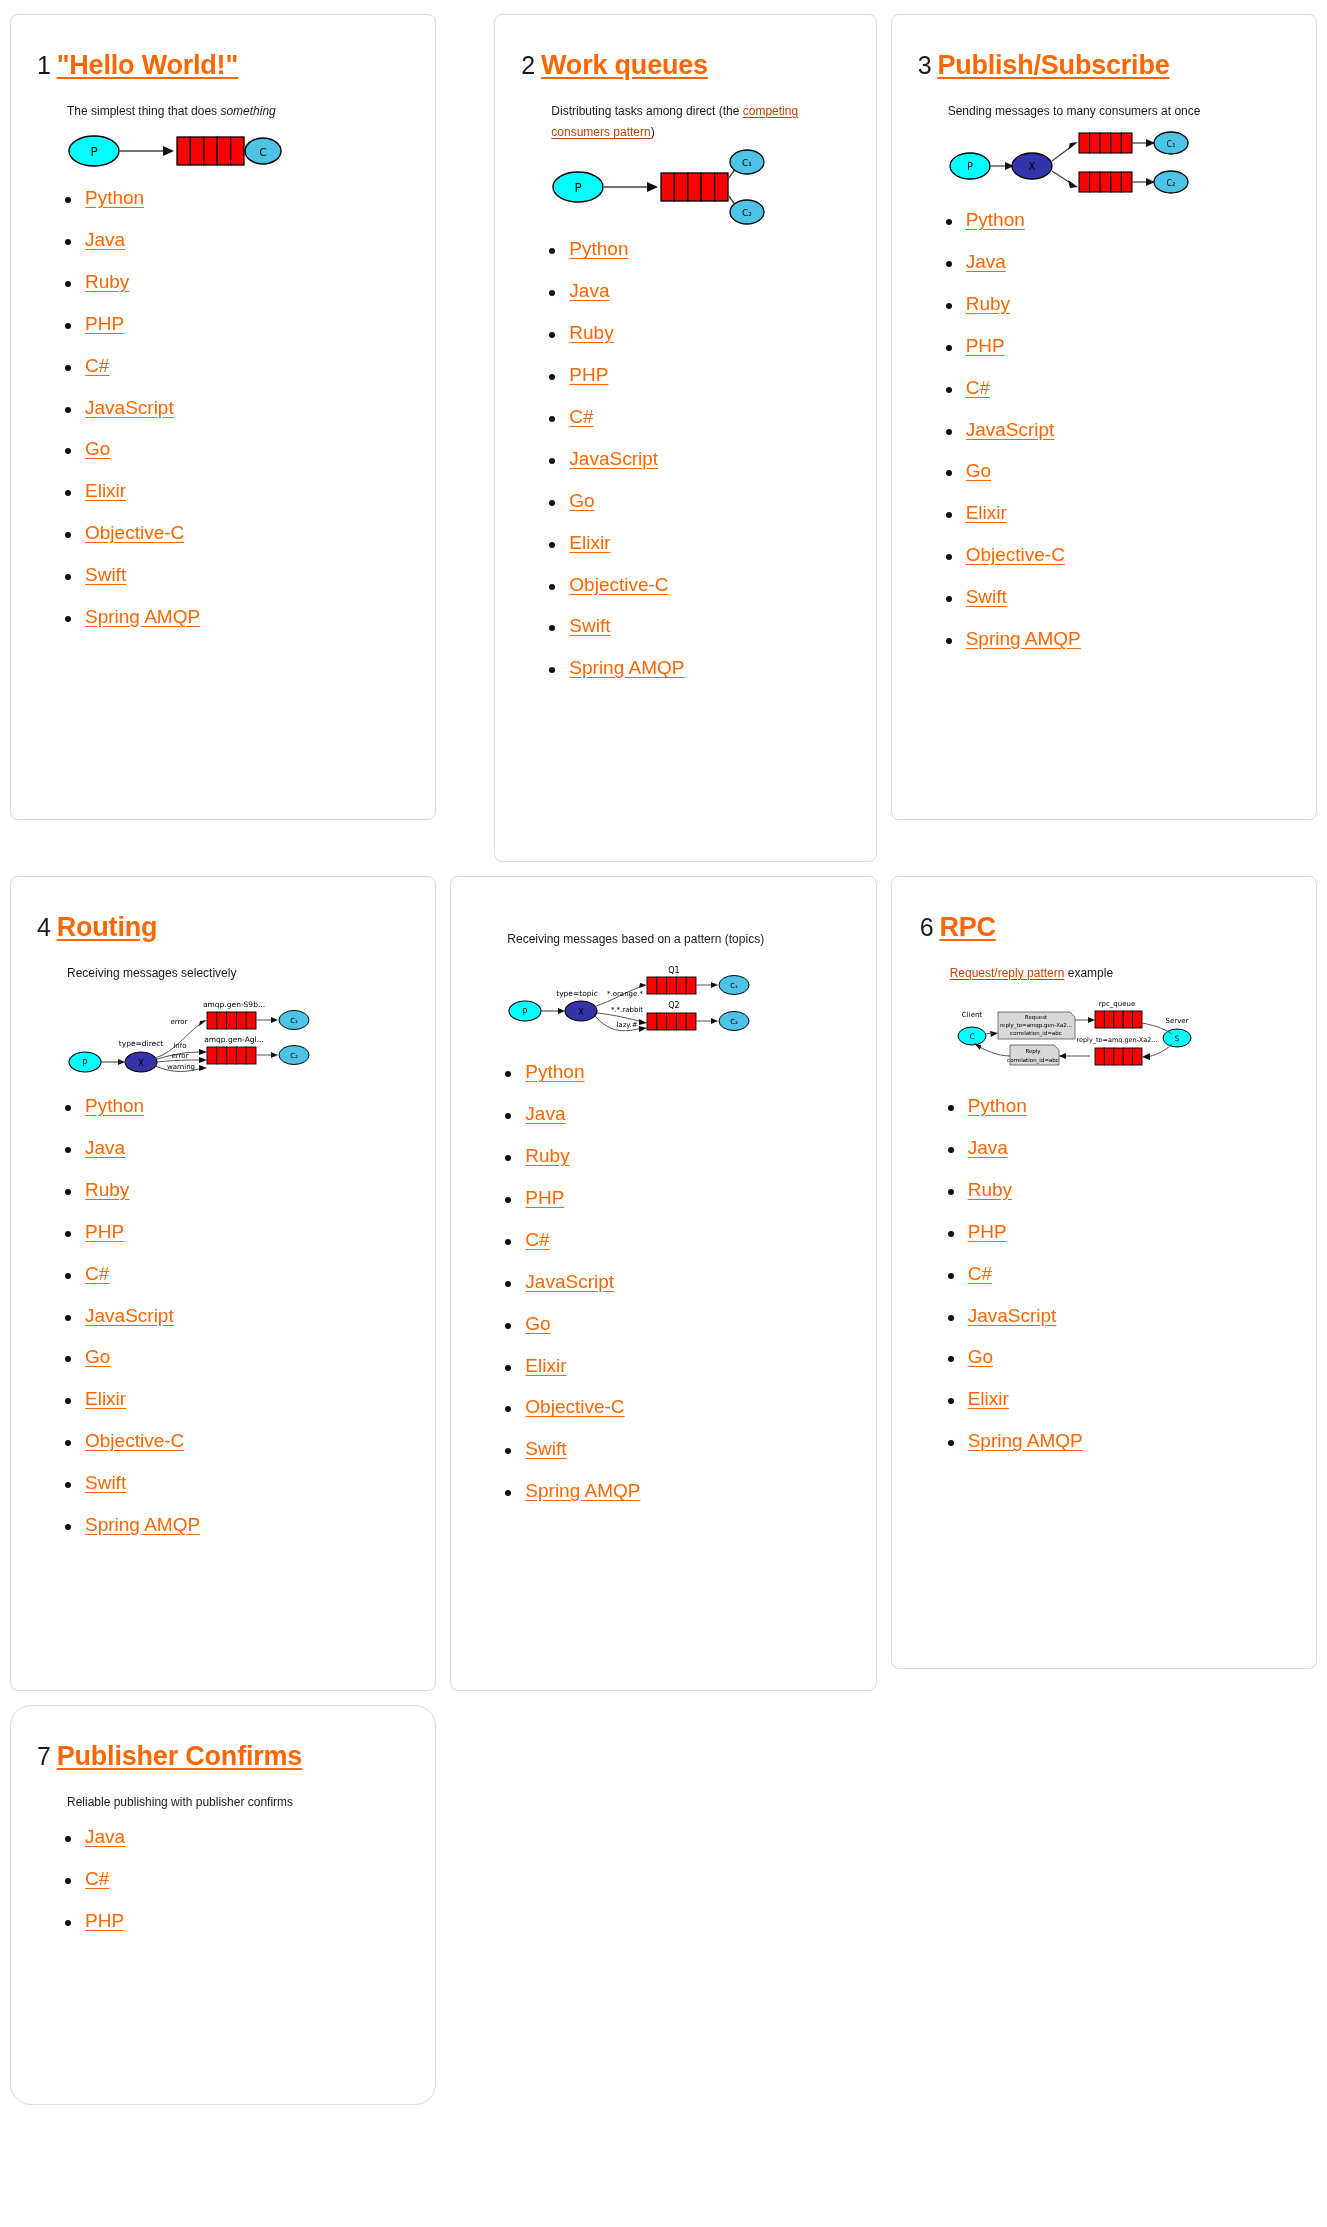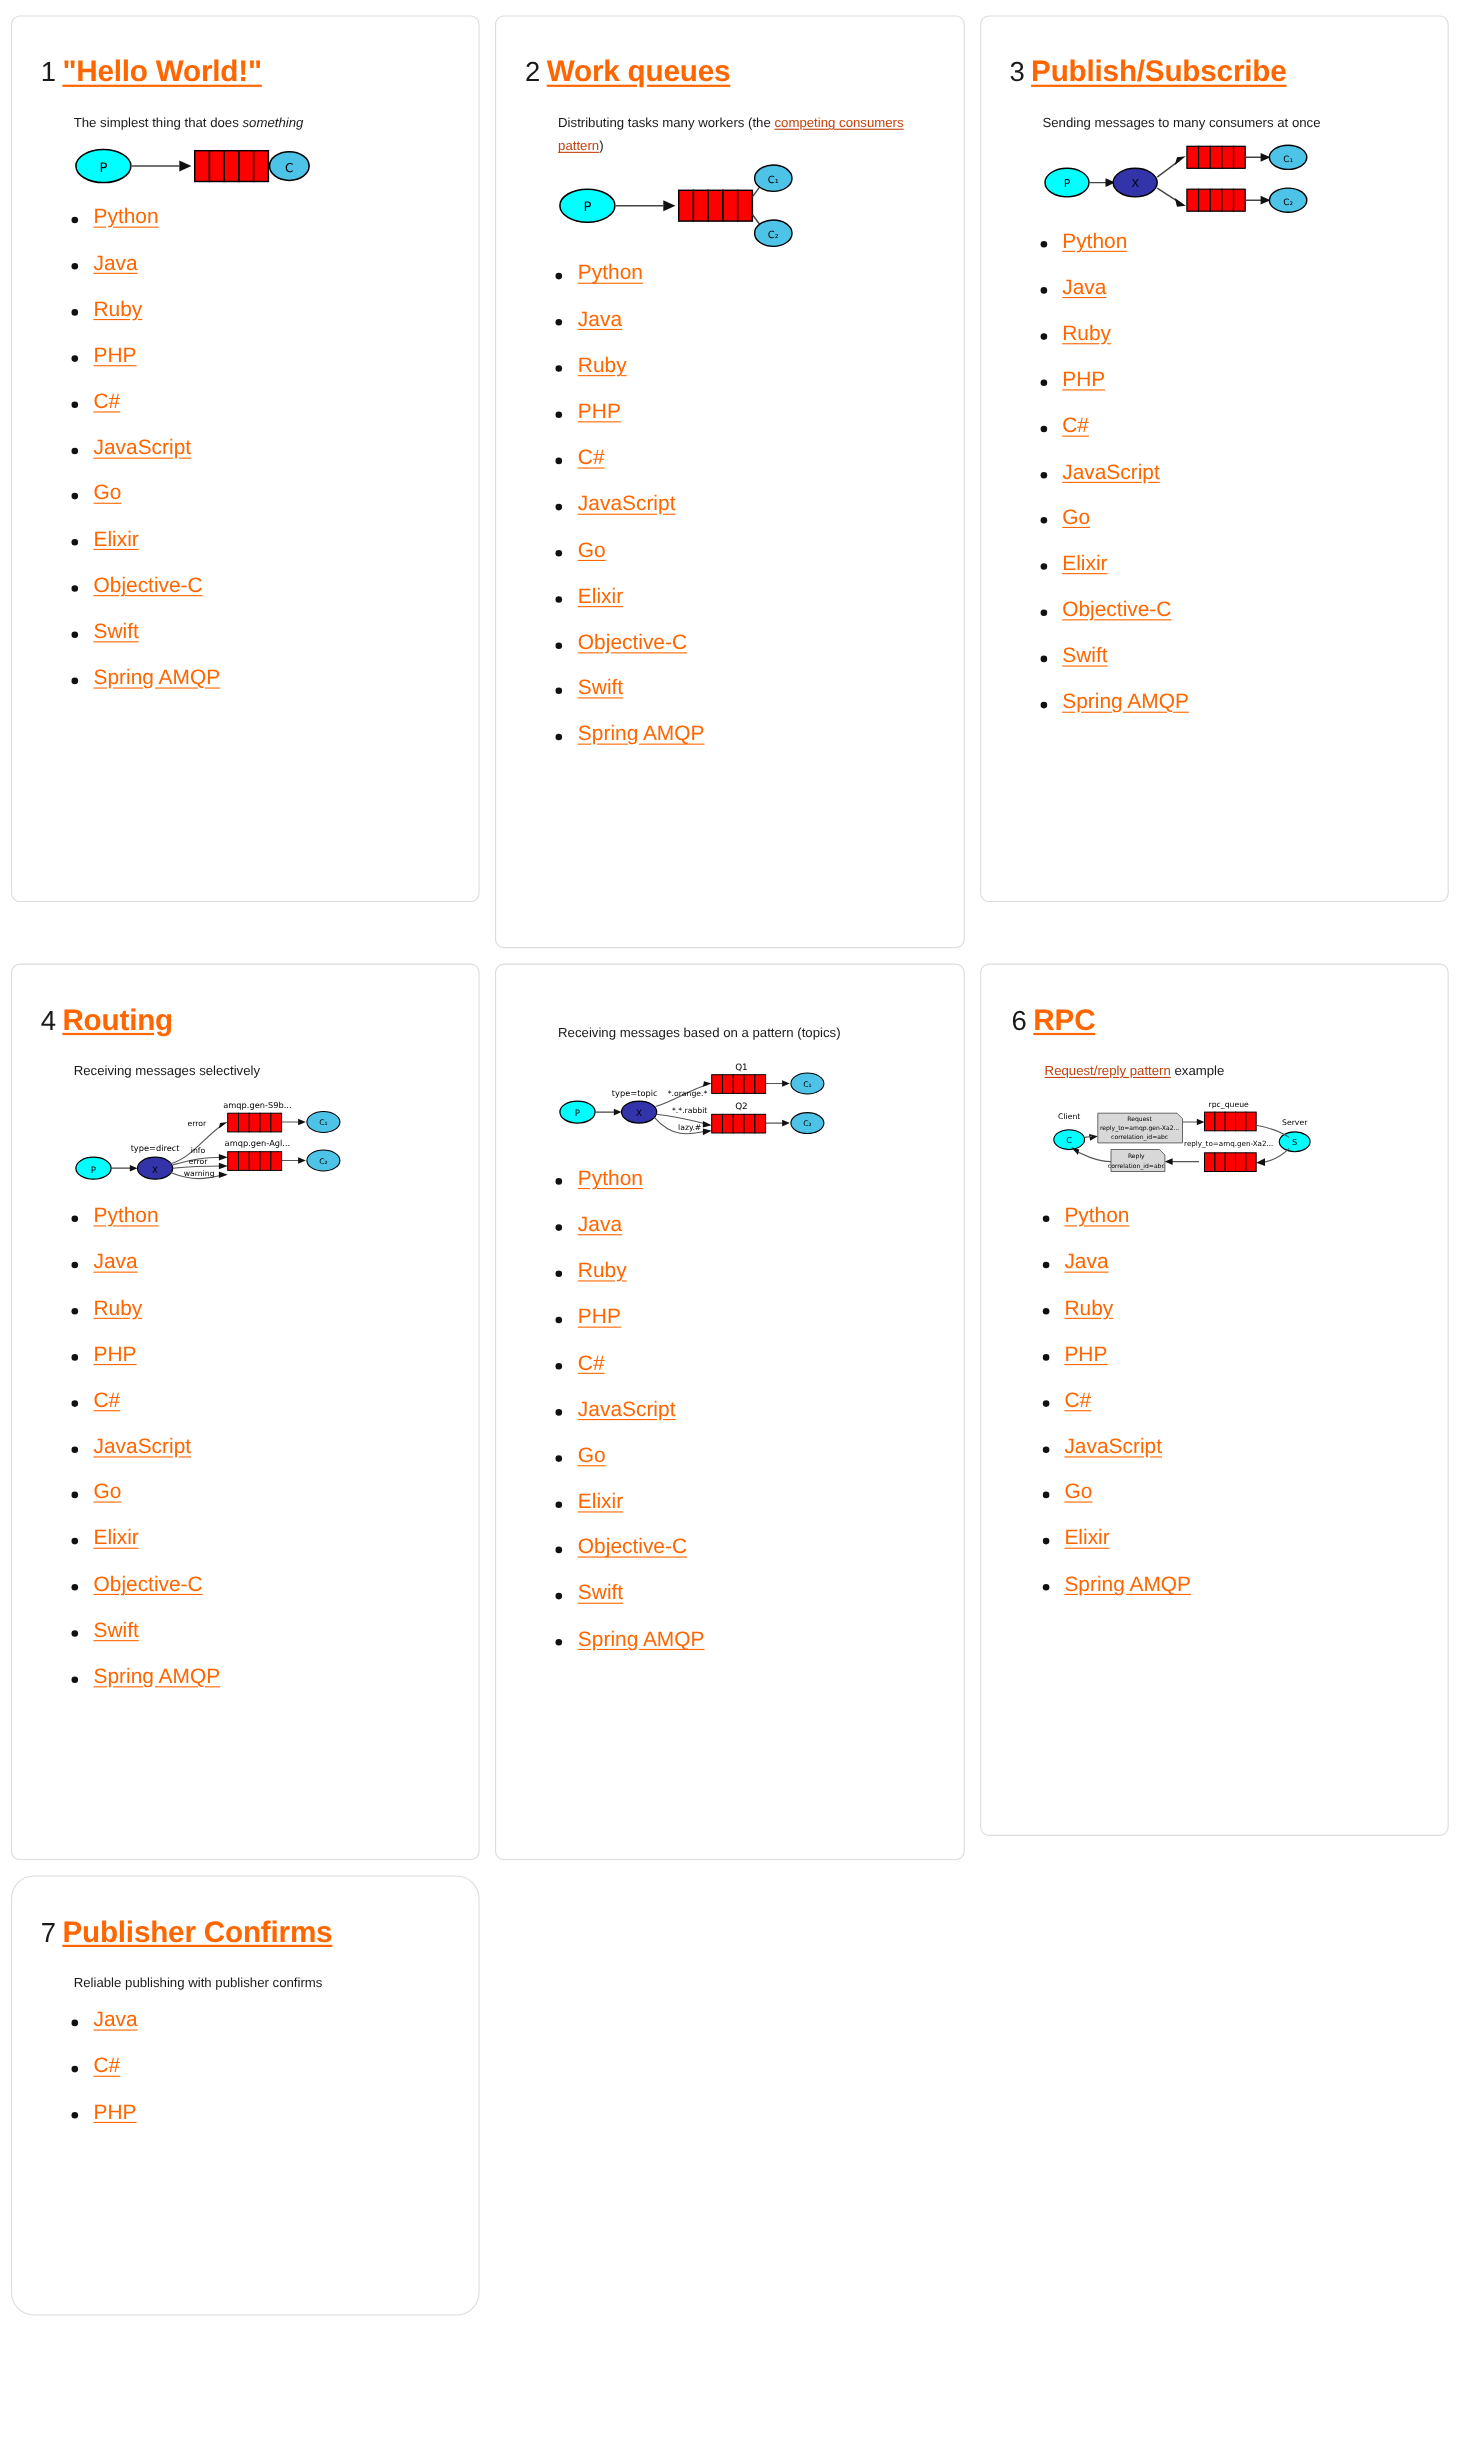--- a/index.html
+++ b/index.html
@@ -24,21 +24,21 @@
     align-items: start;
   }
 
   .card {
     border: 1px solid #dcdcdc;
     border-radius: 8px;
     background: #ffffff;
     padding: 34px 26px 36px 26px;
   }
   .card.short  { min-height: 806px; }
-  .card.tall   { min-height: 848px; }
+  .card.tall   { min-height: 848px; margin-left: 44px; }
   .card.row2   { min-height: 815px; }
   .card.row2s  { min-height: 793px; padding-left: 28px; }
   .card.last   { min-height: 400px; border-radius: 21px; }
 
   .heading {
     margin: 0 0 8px 0;
     font-size: 27px;
     line-height: 1.25;
     font-weight: 400;
     color: #1a1a1a;
@@ -151,21 +151,21 @@
       <li><a>Swift</a></li>
       <li><a>Spring AMQP</a></li>
     </ul>
   </div>
 
   <div class="card tall">
     <h2 class="heading">
       <span class="num">2</span><a>Work queues</a>
     </h2>
     <p class="desc">
-      <span>Distributing tasks many workers (the </span><a>competing consumers pattern</a><span>)</span>
+      <span>Distributing tasks among direct (the </span><a>competing consumers pattern</a><span>)</span>
     </p>
     <div class="diagram-wrap">
       <svg class="dg" width="215" height="76" viewBox="0 0 215 76">
         <ellipse cx="27" cy="38" rx="25" ry="15" fill="#00ffff" stroke="#000" stroke-width="1.4"></ellipse>
         <text x="27" y="43" font-size="12" text-anchor="middle">P</text>
         <line x1="53" y1="38" x2="96" y2="38" stroke="#444" stroke-width="1.4"></line>
         <polygon points="96,33 107,38 96,43" fill="#111"></polygon>
         <g stroke="#000" stroke-width="1.3">
           <rect x="110" y="24" width="13.4" height="28" fill="#ff0000"></rect>
           <rect x="123.4" y="24" width="13.4" height="28" fill="#ff0000"></rect>

